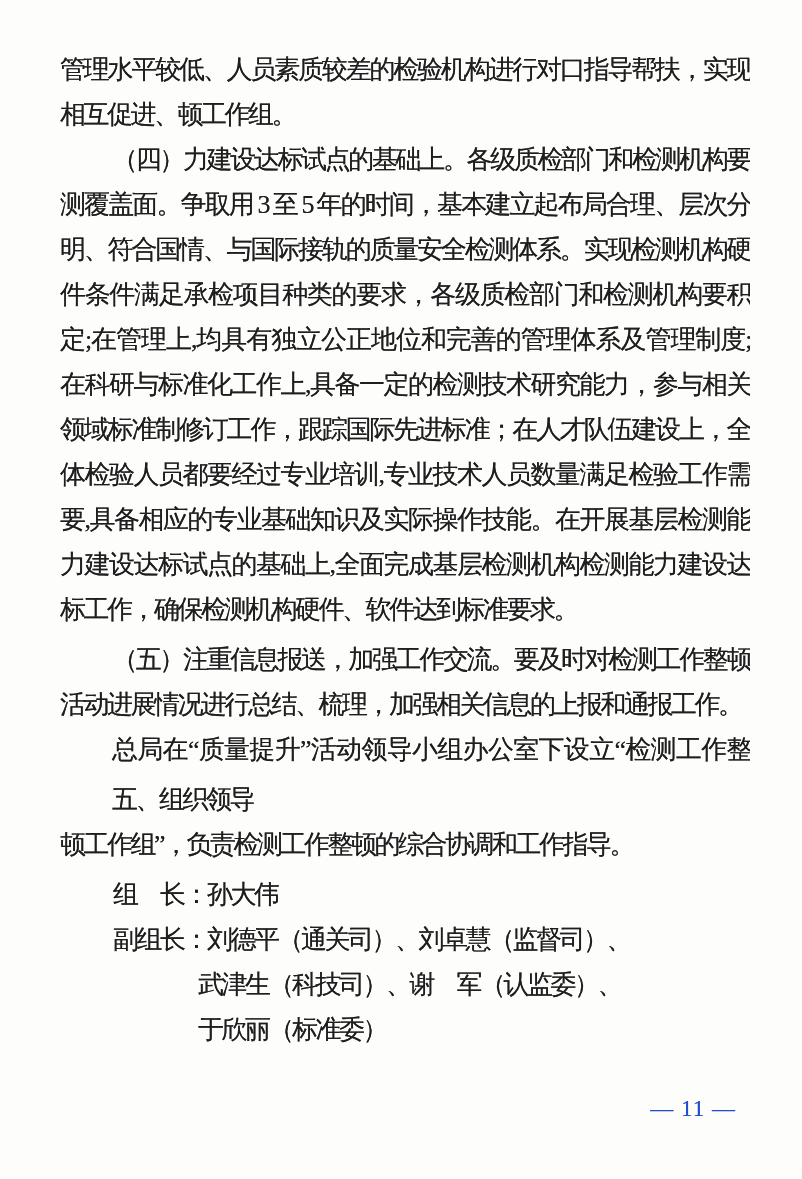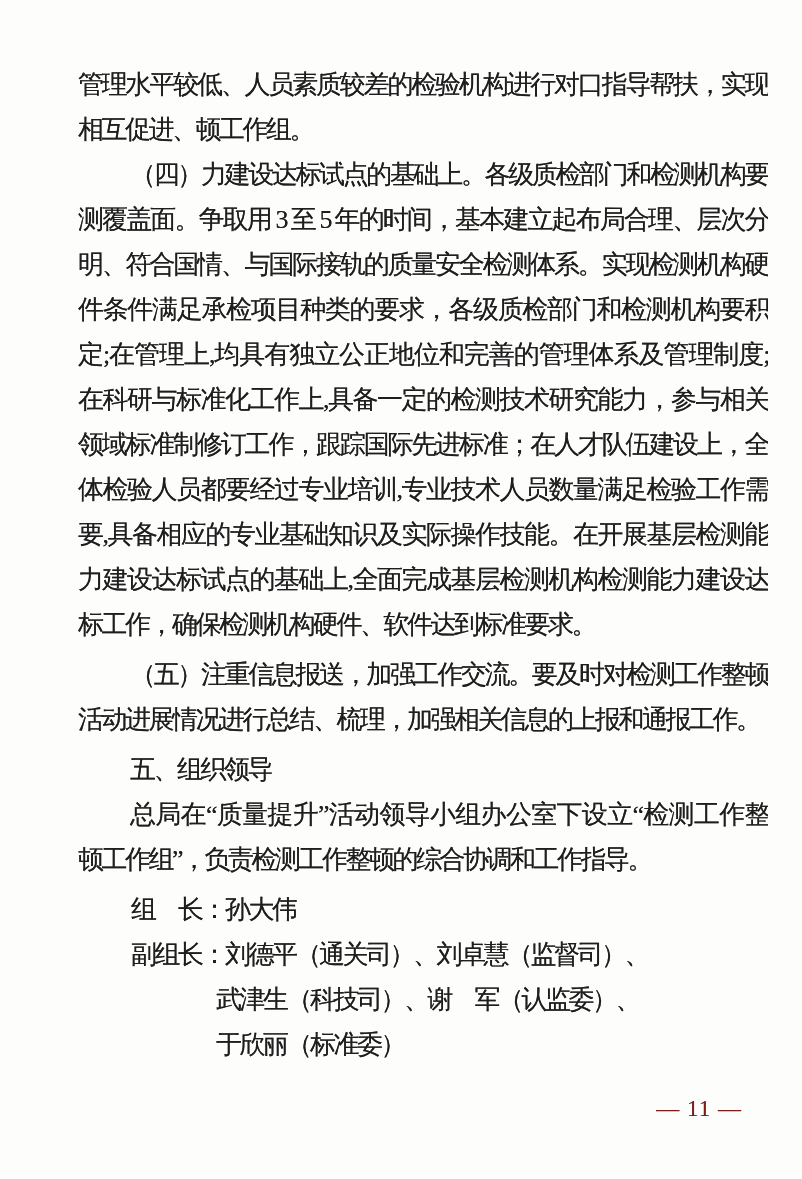--- a/index.html
+++ b/index.html
@@ -13,23 +13,22 @@
   .page {
     position: absolute;
     inset: 0;
     background: #fdfdfc;
     font-family: "Liberation Serif", "DejaVu Serif", serif;
     color: #1e1e1e;
   }
   .doc {
     position: absolute;
     left: 60px;
-    top: 62px;
+    top: 47px;
     width: 690px;
-    margin-left: 18px;
   }
   .ln {
     height: 45px;
     line-height: 45px;
     font-size: 26px;
     letter-spacing: -2.5px;
     overflow: hidden;
     text-shadow: 0 0 0.6px rgba(25,25,25,0.75);
     white-space: pre;
   }
@@ -43,25 +42,25 @@
   .ind { text-indent: 52px; }
   
   .sp { margin-top: 5px; }
   
   .lab { padding-left: 53px; }
   
   .hang { padding-left: 138px; }
   .pagenum {
     position: absolute;
     top: 1096px;
-    right: 60px;
+    right: 66px;
     font-family: "Liberation Serif", "DejaVu Serif", serif;
     font-size: 23px;
     letter-spacing: 1px;
-    color: #7f1d1d;
+    color: #1d4ed8;
     text-shadow: 0 0 0.5px rgba(40,40,45,0.7);
   }
 </style>
 </head>
 <body>
 
 <div class="page">
   <div class="doc">
 
     <div class="ln jl">管理水平较低、人员素质较差的检验机构进行对口指导帮扶，实现</div>
@@ -75,23 +74,23 @@
     <div class="ln jl">在科研与标准化工作上,具备一定的检测技术研究能力，参与相关</div>
     <div class="ln jl">领域标准制修订工作，跟踪国际先进标准；在人才队伍建设上，全</div>
     <div class="ln jl">体检验人员都要经过专业培训,专业技术人员数量满足检验工作需</div>
     <div class="ln jl">要,具备相应的专业基础知识及实际操作技能。在开展基层检测能</div>
     <div class="ln jl">力建设达标试点的基础上,全面完成基层检测机构检测能力建设达</div>
     <div class="ln">标工作，确保检测机构硬件、软件达到标准要求。</div>
 
     <div class="ln jl ind sp">（五）注重信息报送，加强工作交流。要及时对检测工作整顿</div>
     <div class="ln">活动进展情况进行总结、梳理，加强相关信息的上报和通报工作。</div>
 
+    <div class="ln jl ind">总局在“质量提升”活动领导小组办公室下设立“检测工作整</div>
+
     <div class="ln ind sp">五、组织领导</div>
-
-    <div class="ln jl ind">总局在“质量提升”活动领导小组办公室下设立“检测工作整</div>
     <div class="ln">顿工作组”，负责检测工作整顿的综合协调和工作指导。</div>
 
     <div class="ln lab sp">组　长：孙大伟</div>
     <div class="ln lab">副组长：刘德平（通关司）、刘卓慧（监督司）、</div>
     <div class="ln hang">武津生（科技司）、谢　军（认监委）、</div>
     <div class="ln hang">于欣丽（标准委）</div>
 
   </div>
 
   <div class="pagenum">— 11 —</div>

